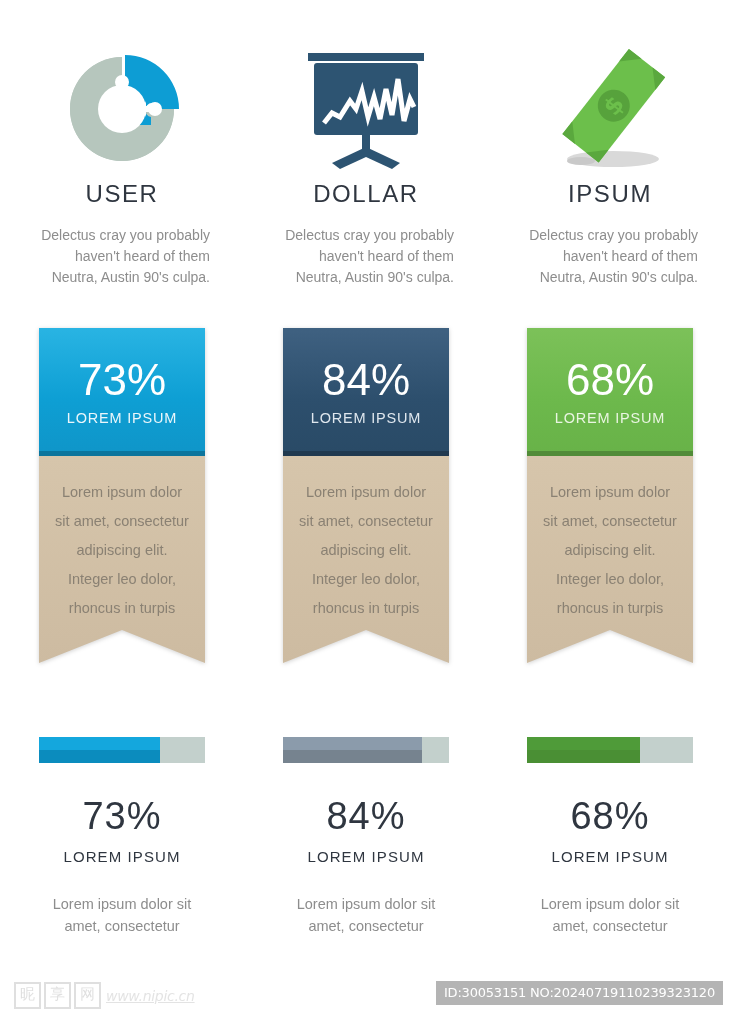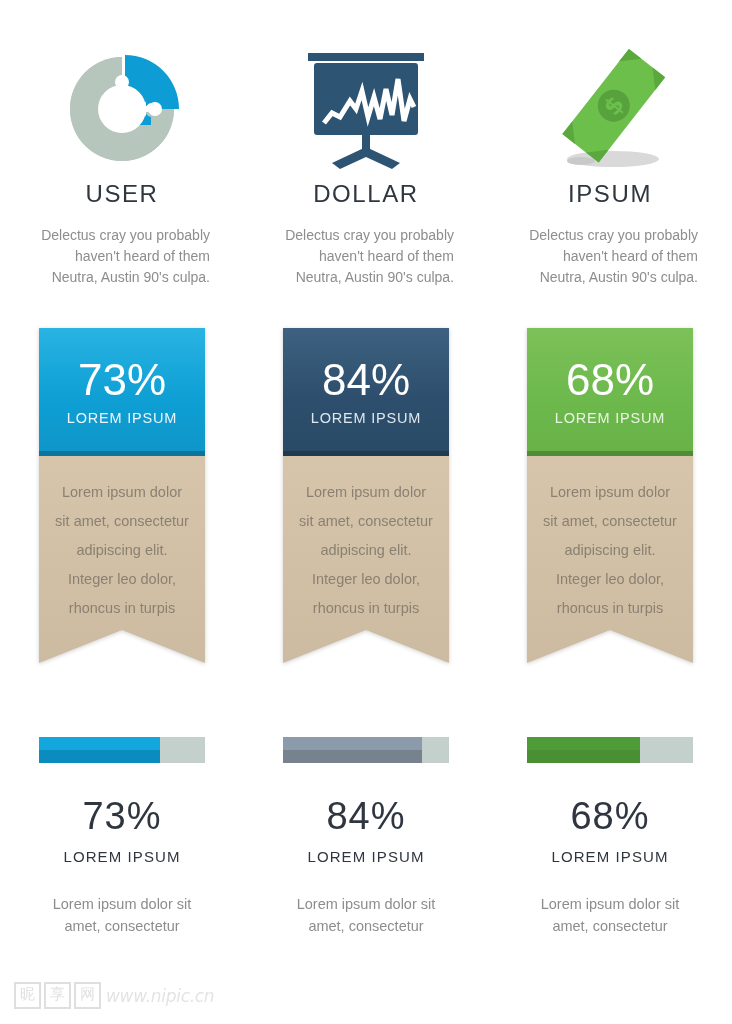--- a/index.html
+++ b/index.html
@@ -193,25 +193,26 @@
   .wm-box {
     width: 23px; height: 23px;
     border: 2px solid #b5b5b5;
     color: #b5b5b5;
     font-size: 15px;
     line-height: 21px;
     text-align: center;
     font-family: "DejaVu Sans", sans-serif;
   }
   .wm-url {
-    font-size: 17px;
+    font-size: 14px;
     color: #bdbdbd;
     font-style: italic;
     font-family: "DejaVu Sans", sans-serif;
     letter-spacing: -0.3px;
+    text-decoration: underline;
   }
   .id-badge {
     position: absolute;
     right: 9px;
     top: 5px;
     background: #b4b4b4;
     color: #ffffff;
     font-size: 13px;
     padding: 4px 8px 5px 8px;
     font-family: "DejaVu Sans", sans-serif;
@@ -380,15 +381,16 @@
 
   <div class="footer">
     <div class="wm-logo">
       <div class="wm-cn">
         <div class="wm-box">昵</div>
         <div class="wm-box">享</div>
         <div class="wm-box">网</div>
       </div>
       <div class="wm-url">www.nipic.cn</div>
     </div>
+    <div class="id-badge">ID:30053151 NO:20240719110239323120</div>
   </div>
 
 </div>
 
 </body></html>

